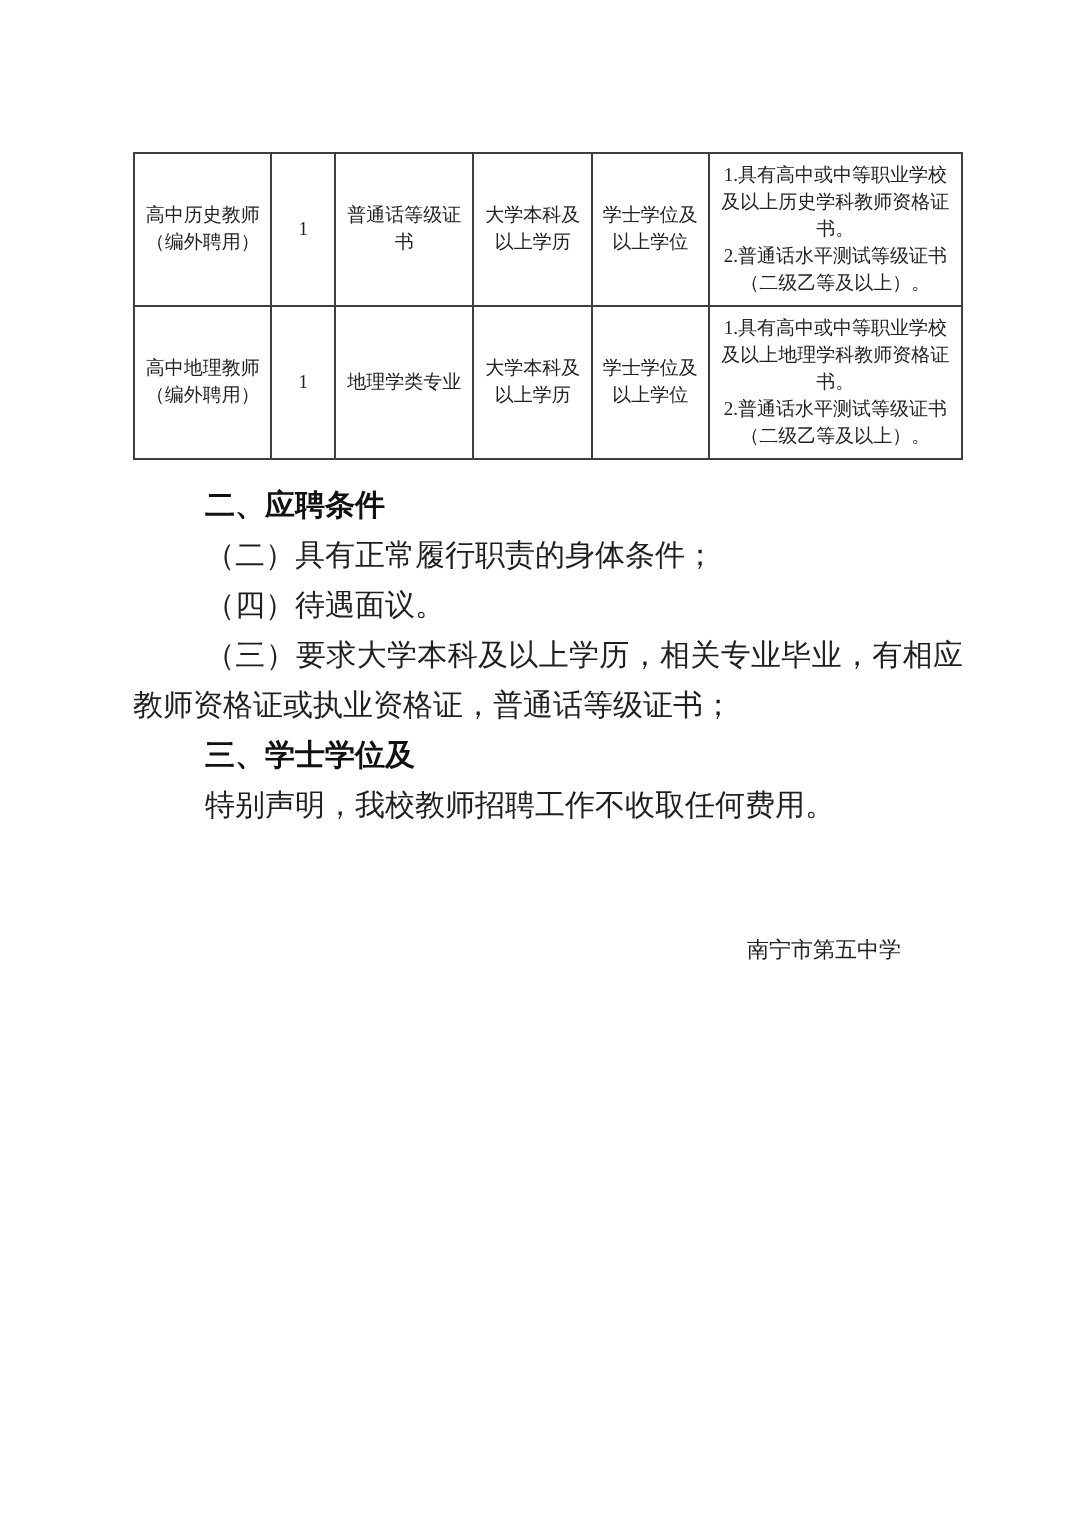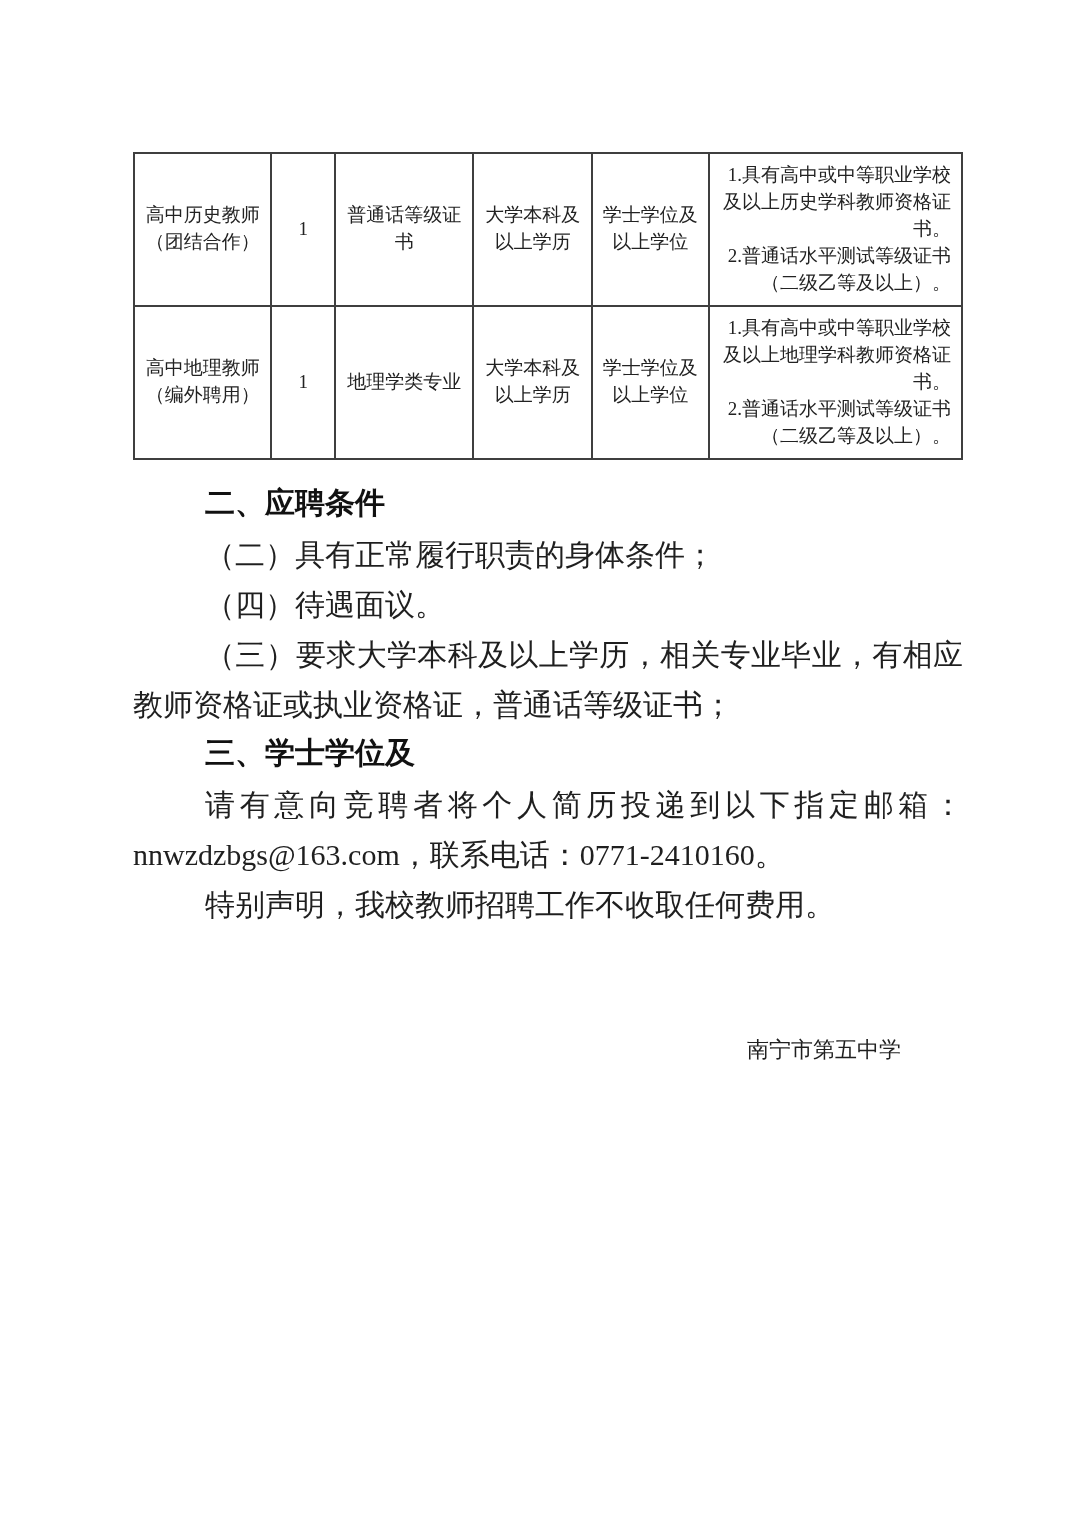--- a/index.html
+++ b/index.html
@@ -35,35 +35,35 @@
     padding: 4px 4px;
     white-space: pre-line;
   }
   table.job-table td.c-req {
     text-align: left;
     padding: 8px 10px;
     white-space: normal;
   }
   table.job-table tr.row-1 { height: 136px; }
   table.job-table tr.row-2 { height: 124px; }
-  .req-item { text-align: right; }
+  .req-item { text-align: center; }
 
   
   .doc-body {
     margin-top: 20px;
     font-size: 30px;
     line-height: 50px;
   }
   .para {
     text-align: justify;
     text-indent: 72px;
     color: #1f1f1f;
   }
   .heading {
-    font-family: Liberation Mono, monospace;
+    font-family: Liberation Sans, sans-serif;
     font-weight: bold;
     font-size: 30px;
     line-height: 50px;
     text-indent: 72px;
     color: #111111;
   }
 
   
   .signature {
     margin-top: 95px;
@@ -86,21 +86,21 @@
       <col style="width:16.6%">
       <col style="width:7.7%">
       <col style="width:16.7%">
       <col style="width:14.3%">
       <col style="width:14.1%">
       <col style="width:30.6%">
     </colgroup>
     <tbody>
       <tr class="row-1">
         <td>高中历史教师
-（团结合作）</td>
+（编外聘用）</td>
         <td>1</td>
         <td>普通话等级证书</td>
         <td>大学本科及
 以上学历</td>
         <td>学士学位及
 以上学位</td>
         <td class="c-req">
           <div class="req-item">1.具有高中或中等职业学校及以上历史学科教师资格证书。</div>
           <div class="req-item">2.普通话水平测试等级证书（二级乙等及以上）。</div>
         </td>
@@ -121,21 +121,20 @@
       </tr>
     </tbody>
   </table>
 
   <div class="doc-body">
     <div class="heading">二、应聘条件</div>
     <p class="para">（二）具有正常履行职责的身体条件；</p>
     <p class="para">（四）待遇面议。</p>
     <p class="para">（三）要求大学本科及以上学历，相关专业毕业，有相应教师资格证或执业资格证，普通话等级证书；</p>
     <div class="heading">三、学士学位及</div>
-    <p class="para">请有意向竞聘者将个人简历投递到以下指定邮箱：nnwzdzbgs@163.com，联系电话：0771-2410160。</p>
     <p class="para">特别声明，我校教师招聘工作不收取任何费用。</p>
   </div>
 
   <div class="signature">
     <div>南宁市第五中学</div>
   </div>
 
 </div>
 
 </body></html>

